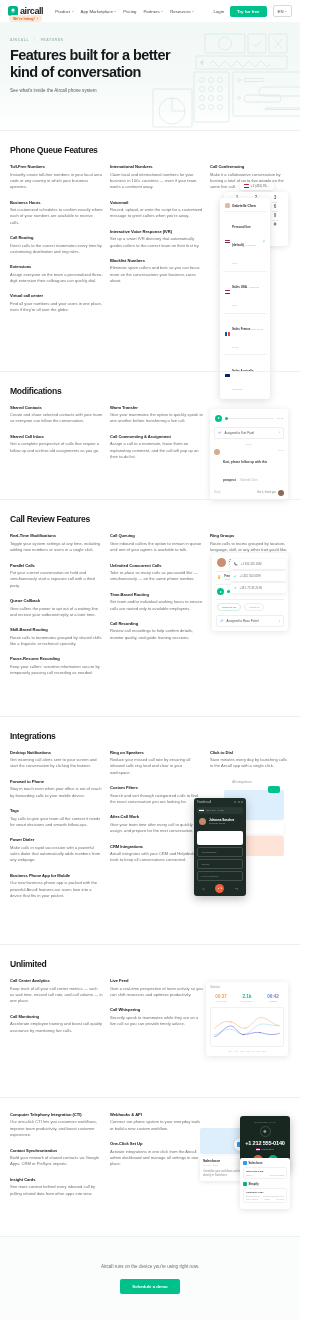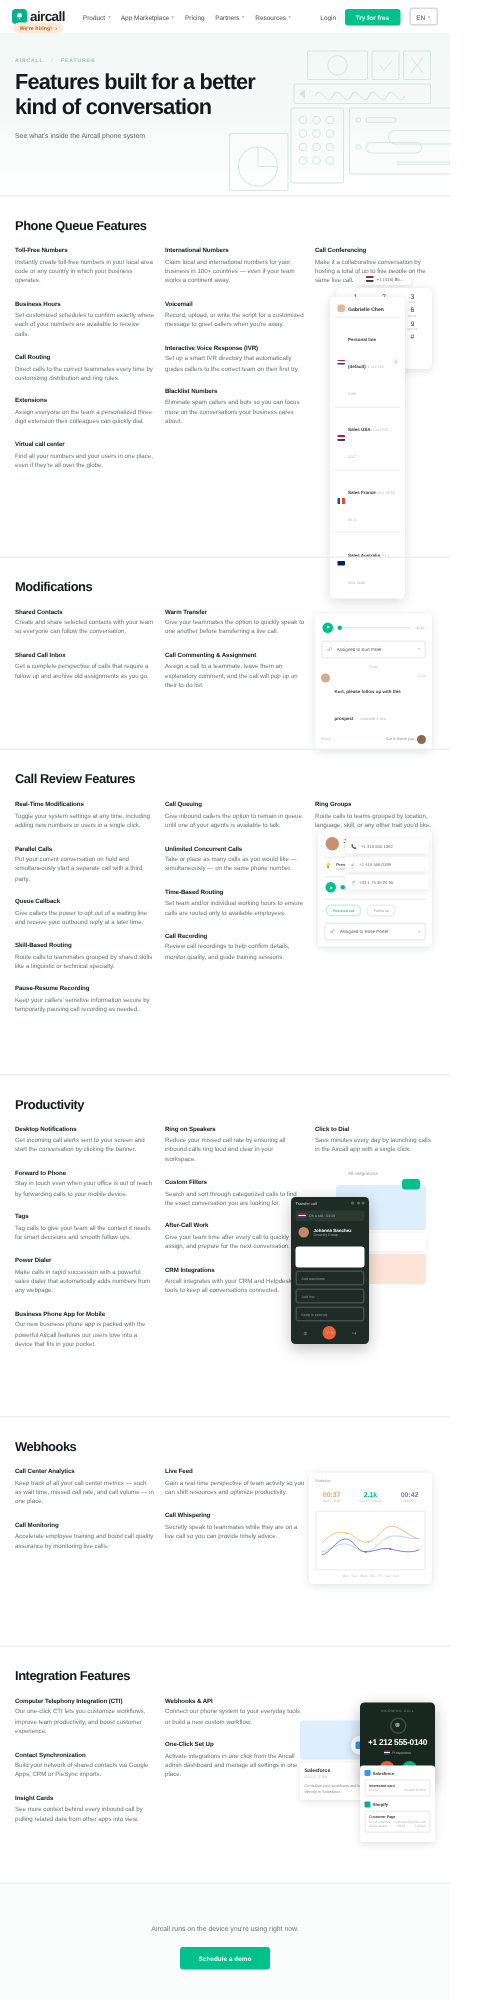--- a/index.html
+++ b/index.html
@@ -593,21 +593,21 @@
               <span class="ic">↗</span>
               <span>+33 1 75 35 20 95</span>
             </div>
         </div>
       </div>
     </div>
     <div style="height:20px"></div>
   </div>
 
   <div class="section">
-    <div class="sec-title">Productivity</div>
+    <div class="sec-title">Integrations</div>
     <div class="cols">
       <div class="col">
         <div class="feat">
             <div class="feat-t">Desktop Notifications</div>
             <div class="feat-d">Get incoming call alerts sent to your screen and start the conversation by clicking the banner.</div>
           </div>
         <div class="feat">
             <div class="feat-t">Forward to Phone</div>
             <div class="feat-d">Stay in touch even when your office is out of reach by forwarding calls to your mobile device.</div>
           </div>
@@ -687,21 +687,21 @@
               <span class="pd-ic">↪</span>
             </div>
           </div>
         </div>
       </div>
     </div>
     <div style="height:26px"></div>
   </div>
 
   <div class="section">
-    <div class="sec-title">Webhooks</div>
+    <div class="sec-title">Unlimited</div>
     <div class="cols">
       <div class="col">
         <div class="feat">
             <div class="feat-t">Call Center Analytics</div>
             <div class="feat-d">Keep track of all your call center metrics — such as wait time, missed call rate, and call volume — in one place.</div>
           </div>
         <div class="feat">
             <div class="feat-t">Call Monitoring</div>
             <div class="feat-d">Accelerate employee training and boost call quality assurance by monitoring live calls.</div>
           </div>
@@ -745,21 +745,20 @@
             </svg>
           </div>
           <div class="chartlegend">Mon · Tue · Wed · Thu · Fri · Sat · Sun</div>
         </div>
       </div>
     </div>
     <div style="height:44px"></div>
   </div>
 
   <div class="section">
-    <div class="sec-title">Integration Features</div>
     <div class="cols">
       <div class="col">
         <div class="feat">
             <div class="feat-t">Computer Telephony Integration (CTI)</div>
             <div class="feat-d">Our one-click CTI lets you customize workflows, improve team productivity, and boost customer experience.</div>
           </div>
         <div class="feat">
             <div class="feat-t">Contact Synchronization</div>
             <div class="feat-d">Build your network of shared contacts via Google Apps, CRM or PieSync imports.</div>
           </div>

